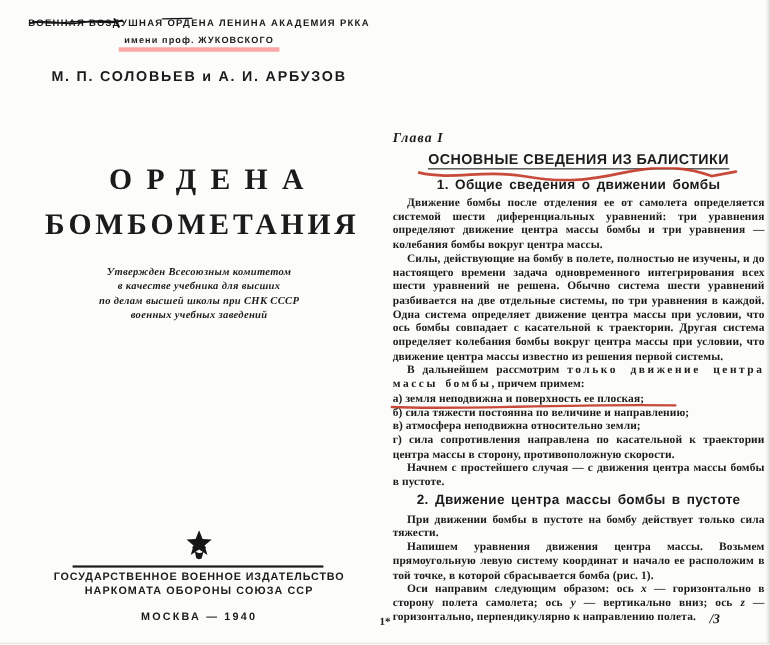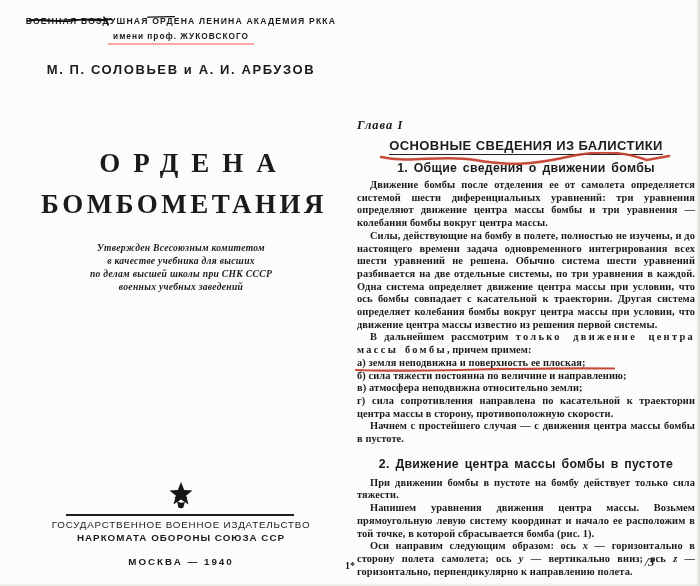--- a/index.html
+++ b/index.html
@@ -11,46 +11,46 @@
   }
   .page{position:absolute;top:0;}
   
   #left-page{left:20px;width:322px;height:586px;}
   .lp-block{position:absolute;left:0;width:100%;text-align:center;}
   .inst1{top:16px;font-family:"Liberation Sans",sans-serif;font-weight:bold;
          font-size:8.6px;letter-spacing:1.2px;white-space:nowrap;}
   .inst1-wrap{position:absolute;top:14px;left:0;width:100%;height:18px;}
   .inst2{top:31px;font-family:"Liberation Sans",sans-serif;font-weight:bold;
          font-size:8.3px;letter-spacing:1px;}
-  .inst2 .u{border-bottom:2px solid #fca5a5;padding:0 5px 2px 5px;}
+  .inst2 .u{border-bottom:4px solid #fca5a5;padding:0 5px 2px 5px;}
   .authors{top:62px;font-family:"Liberation Sans",sans-serif;font-weight:bold;
            font-size:13px;letter-spacing:1.6px;}
   .title1{top:148px;font-size:27px;font-weight:bold;letter-spacing:13px;padding-left:13px;}
   .title2{top:189px;font-size:27px;font-weight:bold;letter-spacing:3.5px;padding-left:3px;}
   .approval{top:241px;font-style:italic;font-weight:600;font-size:9.6px;
             line-height:13px;letter-spacing:0.3px;}
   .emblem{top:482px;}
   .pub-rule{position:absolute;top:514px;left:46px;width:228px;height:2px;background:#1c1c1c;}
-  .pub1{top:519px;font-family:"Liberation Sans",sans-serif;font-weight:normal;
+  .pub1{top:519px;font-family:"Liberation Sans",sans-serif;font-weight:bold;
         font-size:9.8px;letter-spacing:0.8px;}
   .pub2{top:532px;font-family:"Liberation Sans",sans-serif;font-weight:bold;
         font-size:9.8px;letter-spacing:1px;}
   .pub3{top:556px;font-family:"Liberation Sans",sans-serif;font-weight:bold;
         font-size:9.8px;letter-spacing:2px;}
   
   #right-page{left:357px;top:118px;width:338px;}
   .chapter{font-size:12.5px;font-weight:bold;font-style:italic;text-align:left;
            letter-spacing:1px;margin-bottom:3px;}
   .chap-title-row{position:relative;text-align:center;margin-bottom:7px;}
   .chap-title{font-family:"Liberation Sans",sans-serif;font-weight:bold;font-size:13px;
               letter-spacing:0.4px;border-bottom:1.6px solid #222;padding-bottom:1px;}
   .wave-svg{position:absolute;left:22px;top:16px;width:294px;height:13px;pointer-events:none;}
   .sec-head{font-family:"Liberation Sans",sans-serif;font-weight:bold;font-size:12.3px;
             text-align:center;letter-spacing:0.3px;margin:2px 0 4px 0;word-spacing:2px;}
-  .sec2{margin-top:11px;margin-bottom:6px;}
+  .sec2{margin-top:1px;margin-bottom:6px;}
   .p{font-size:10.4px;line-height:12.7px;font-weight:bold;text-align:justify;
      text-indent:13px;margin:0;letter-spacing:0.1px;}
   .li{font-size:10.4px;line-height:12.7px;font-weight:bold;text-align:justify;
       text-indent:0;margin:0;letter-spacing:0.1px;position:relative;}
   .spaced{letter-spacing:2.3px;word-spacing:2px;}
   .redline-svg{position:absolute;left:-2px;bottom:-3px;width:262px;height:9px;pointer-events:none;}
   .var{font-style:italic;font-family:"Liberation Serif",serif;}
   .footer-sig{position:absolute;left:345px;top:560px;font-size:10px;font-weight:bold;}
   .footer-page{position:absolute;left:645px;top:555px;font-size:12px;font-weight:bold;
                font-style:italic;}

